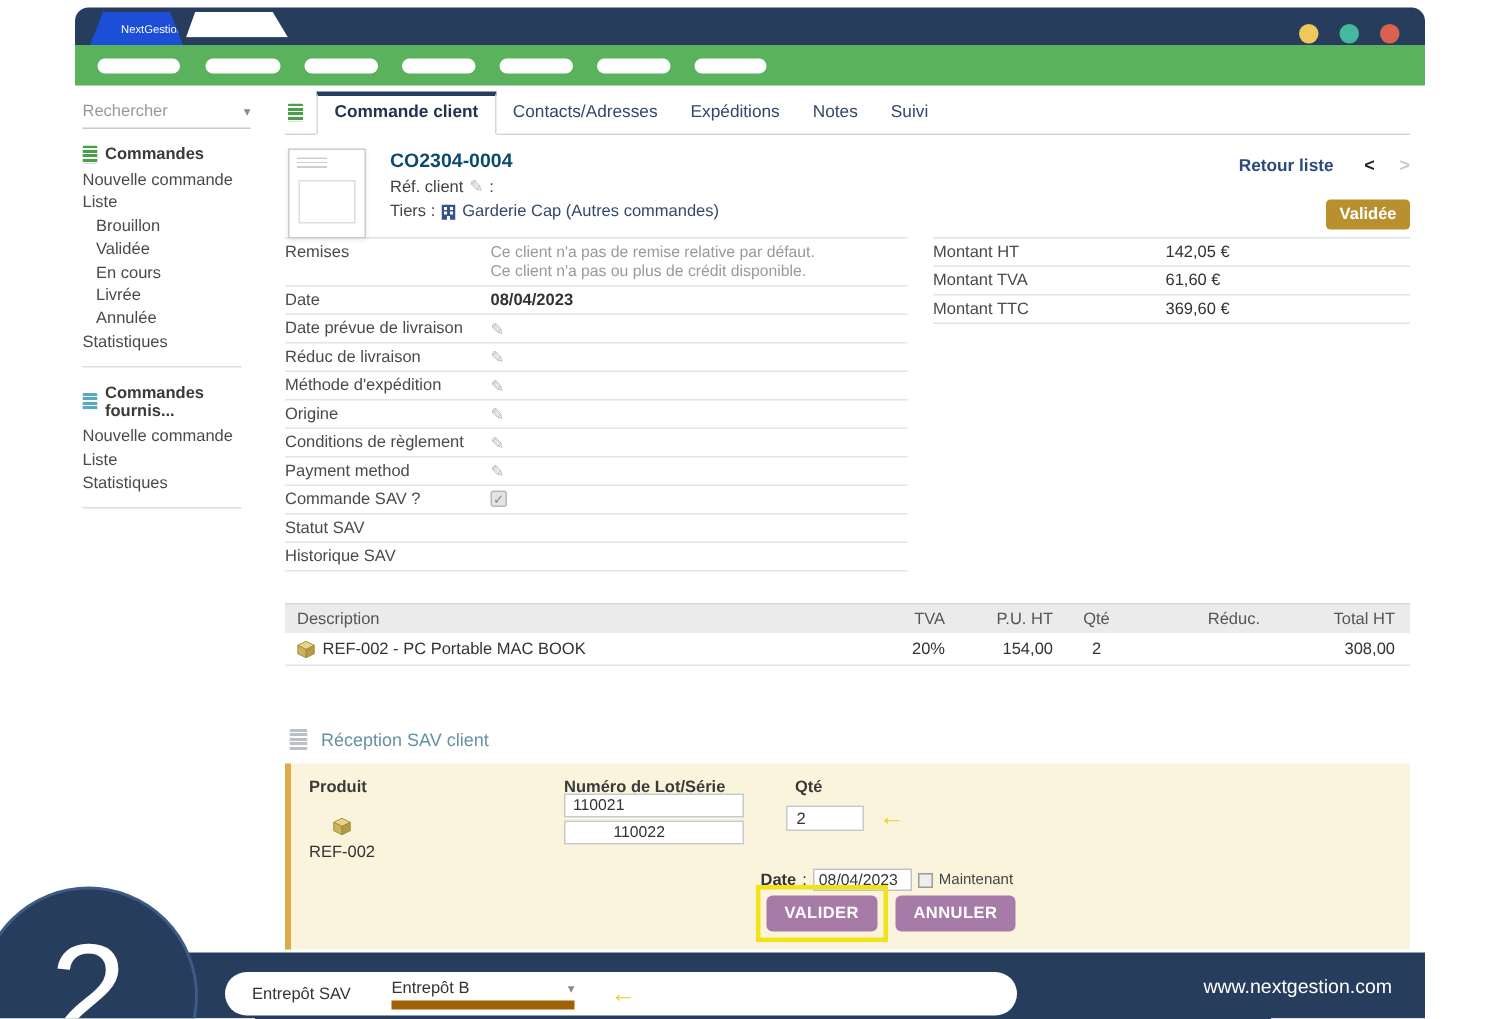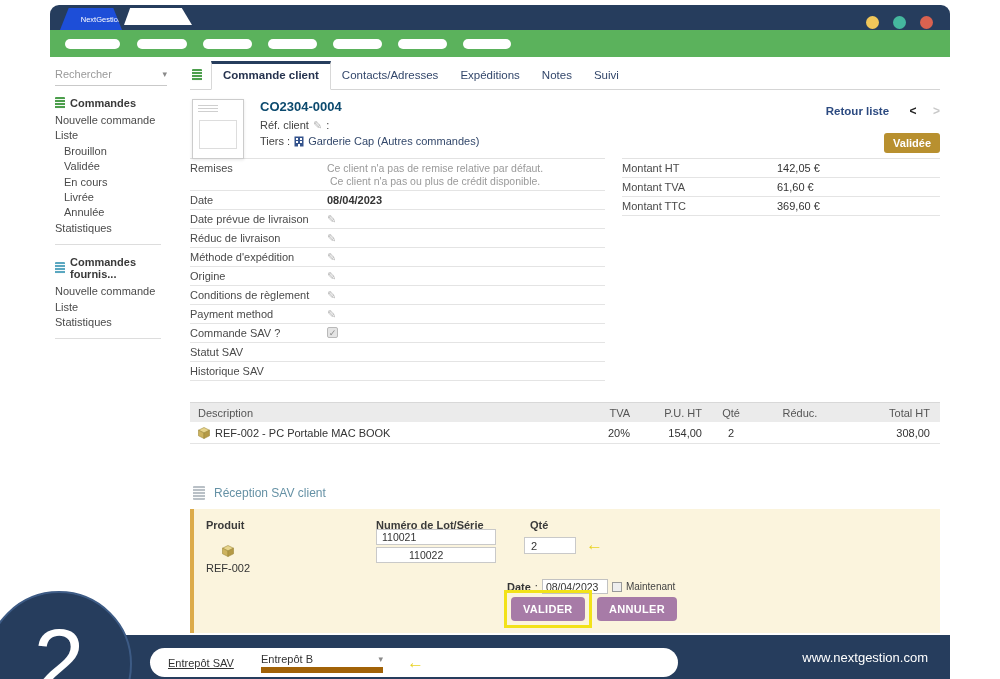--- a/index.html
+++ b/index.html
@@ -67,33 +67,33 @@
   .fields { display:flex; margin-top:2px; }
   .ftable { border-top:1px solid #e2e2e2; }
   .ftable-left { width:415px; }
   .ftable-right { width:318px; margin-left:17px; }
   .frow { display:flex; align-items:flex-start; border-bottom:1px solid #e4e4e4;
           min-height:19px; font-size:11px; padding-top:3px; }
   .flabel { width:137px; color:#4a4a4a; flex-shrink:0; }
   .tlabel { width:155px; color:#4a4a4a; flex-shrink:0; }
   .fvalue { color:#333; }
   .fvalue-bold { color:#333; font-weight:bold; }
-  .fnote { color:#9a9a9a; font-size:10.5px; line-height:13px; padding-bottom:2px;text-align:center; }
+  .fnote { color:#9a9a9a; font-size:10.5px; line-height:13px; padding-bottom:2px; }
   .cb { width:11px; height:11px; background:#e4e4e4; border:1px solid #b9b9b9; border-radius:2px;
         font-size:9px; color:#8a8a8a; line-height:10px; text-align:center; cursor:pointer; }
 
   .lines { margin-top:21px; font-size:11px; }
   .lhead { display:flex; background:#ebebeb; height:20px; align-items:center; color:#555;
            border-top:1px solid #d8d8d8; }
   .lrow { display:flex; height:22px; align-items:center; border-bottom:1px solid #e4e4e4; background:#fff; }
   .col-desc { flex:1; padding-left:8px; display:flex; align-items:center; gap:5px; }
   .col-tva { width:58px; text-align:right; }
   .col-pu { width:72px; text-align:right; }
   .col-qte { width:58px; text-align:center; }
-  .col-reduc { width:80px; text-align:center; }
+  .col-reduc { width:80px; text-align:right; }
   .col-total { width:100px; text-align:right; padding-right:10px; }
 
   .sav-title { display:flex; align-items:center; gap:9px; margin-top:42px; margin-left:3px;
                color:#6591a5; font-size:12px; }
   .panel { position:relative; margin-top:9px; height:124px; background:#fbf4dd;
            border-left:4px solid #dcab4a; font-size:11px; }
   .ph { position:absolute; font-weight:bold; color:#3a3a3a; }
   .p-produit { left:12px; top:10px; } .p-lot { left:182px; top:10px; } .p-qte { left:336px; top:10px; }
   .p-prod { position:absolute; left:12px; top:36px; display:flex; align-items:center; gap:5px; color:#333;flex-direction:column; }
   .lot-input { position:absolute; left:182px; width:120px; height:16px; border:1px solid #c9c9c9;
@@ -112,21 +112,21 @@
   .now-label { font-size:10px; color:#444; }
   .btn { background:#a77ba7; color:#fff; font-weight:bold; font-size:11px; border:0; border-radius:4px;
          padding:6px 12px; font-family:inherit; cursor:pointer; letter-spacing:.3px; }
   .hl { position:absolute; left:310px; top:81px; border:3px solid #f2e218; padding:4px; }
   .cancel-pos { position:absolute; left:403px; top:88px; }
 
   
   .footerbar { position:absolute; left:50px; top:635px; width:900px; height:44px; background:#263d5d; }
   .wh-pill { position:absolute; left:100px; top:13px; width:528px; height:29px; background:#fff;
              border-radius:15px; display:flex; align-items:center; padding:0 18px; font-size:11px; }
-  .wh-label { width:93px; color:#333;text-decoration:underline; }
+  .wh-label { width:93px; color:#333; }
   .wh-select { width:122px; display:flex; justify-content:space-between; align-items:center;
                color:#333; border-bottom:6px solid #a16207; padding-bottom:2px; cursor:pointer; }
   .arrow-wh { margin-left:24px; }
   .site-url { position:absolute; right:22px; top:15px; color:#fff; font-size:13px; }
 
   .step-circle { position:absolute; left:-14px; top:591px; width:146px; height:146px; border-radius:50%;
                  background:#263d5d; border:2px solid #3d5b85; z-index:20; color:#fff;
                  font-size:92px; text-align:center; line-height:138px; }
 </style>
 </head>

